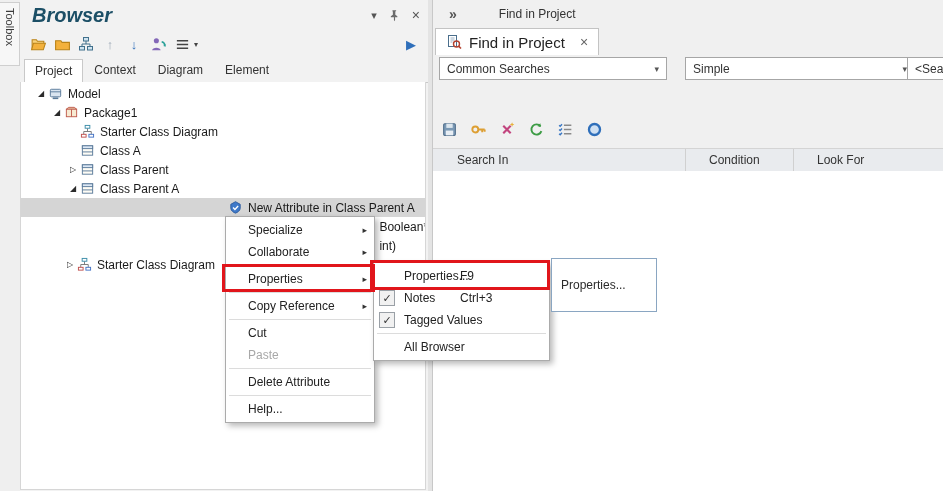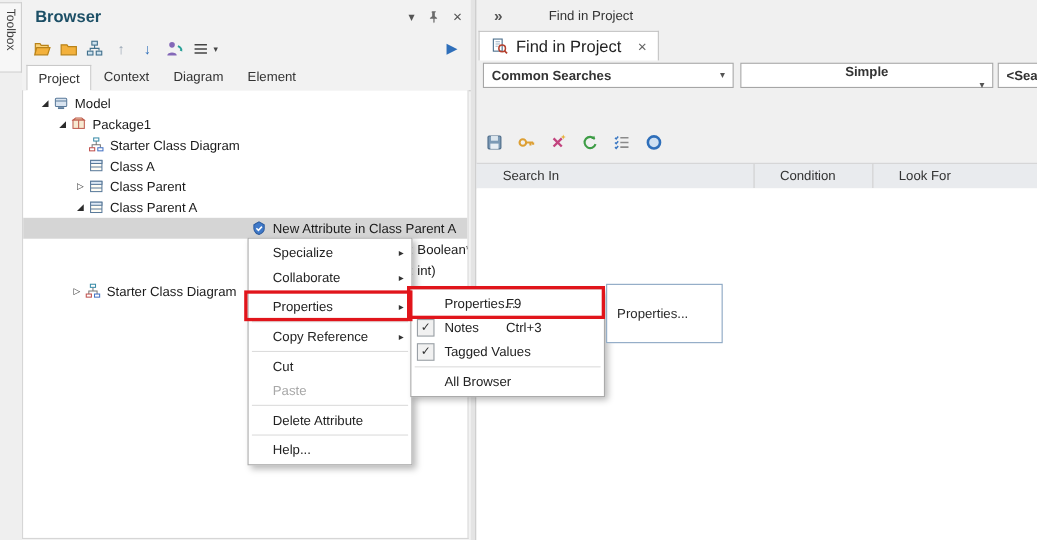--- a/index.html
+++ b/index.html
@@ -12,21 +12,21 @@
   svg.i{display:block;}
 
   
   .toolbox{position:absolute;left:0;top:0;width:20px;height:491px;background:#efefef;border-right:1px solid #d8d8d8;}
   .toolbox-tabbox{position:absolute;left:0;top:2px;width:19px;height:62px;border:1px solid #cfcfcf;border-left:none;background:#f7f7f7;display:flex;justify-content:center;}
   .toolbox-label{writing-mode:vertical-rl;font-size:11px;color:#3c3c3c;margin-top:5px;}
 
   
   .browser{position:absolute;left:20px;top:0;width:408px;height:491px;background:#f2f2f2;}
   .b-title{height:30px;display:flex;align-items:center;padding:0 8px 0 12px;}
-  .b-title-text{font-size:15px;font-weight:600;color:#1c4f66;}
+  .b-title-text{font-size:20px;font-weight:600;color:#1c4f66;font-style:italic;}
   .tb-icons{margin-left:auto;display:flex;align-items:center;gap:11px;}
   .wicon{color:#555;font-size:11px;cursor:default;display:inline-flex;align-items:center;}
   .b-toolbar{height:28px;display:flex;align-items:center;padding-left:8px;}
   .bt-icon{width:20px;height:20px;display:inline-flex;align-items:center;justify-content:center;margin-right:4px;}
   .glyph-up{color:#9aa7b5;font-weight:bold;font-size:13px;}
   .glyph-down{color:#2f6fba;font-weight:bold;font-size:13px;}
   .caret-sm{font-size:8px;color:#444;margin-left:-2px;}
   .bt-forward{margin-left:auto;margin-right:12px;color:#2f6fba;font-size:13px;}
   .b-tabs{height:24px;display:flex;align-items:flex-end;padding-left:4px;border-bottom:1px solid #c9c9c9;}
   .btab{padding:4px 10px 5px;color:#333;border:1px solid transparent;border-bottom:none;}
@@ -64,26 +64,26 @@
   
   .find{position:absolute;left:432px;top:0;width:511px;height:491px;background:#f0f0f0;border-left:1px solid #c8c8c8;overflow:hidden;}
   .f-caption{position:absolute;top:0;left:0;right:0;height:28px;display:flex;align-items:center;}
   .f-chev{margin-left:16px;font-size:14px;font-weight:bold;color:#555;}
   .f-capttext{margin-left:42px;color:#333;}
   .f-tabrow{position:absolute;top:28px;left:0;right:0;height:27px;}
   .f-tab{position:absolute;left:2px;top:0;height:26px;background:#fff;border:1px solid #c3c3c3;border-bottom:none;
          display:flex;align-items:center;padding:0 10px;gap:7px;}
   .f-tab-label{font-size:15px;color:#222;}
   .f-close{color:#666;font-size:14px;margin-left:8px;}
-  .f-combos{position:absolute;top:57px;left:0;right:0;height:40px;font-weight:bold;}
+  .f-combos{position:absolute;top:57px;left:0;right:0;height:40px;}
   .combo{position:absolute;top:0;height:21px;background:#fff;border:1px solid #a6a6a6;display:flex;align-items:center;
          padding:0 7px;color:#333;}
   .combo .caret{margin-left:auto;font-size:9px;color:#555;}
   .c1{left:6px;width:212px;}
-  .c2{left:240px;width:214px;flex-direction:column;}
+  .c2{left:252px;width:214px;}
   .c3{left:474px;width:80px;}
   .f-subtabs{position:absolute;top:84px;left:0;right:0;height:24px;padding-left:6px;}
   .f-subtab{display:inline-block;padding:4px 9px;color:#333;}
   .f-subtab.active{color:#1f5fa9;border-bottom:2px solid #1f5fa9;}
   .f-toolbar{position:absolute;top:114px;left:0;right:0;height:30px;display:flex;align-items:center;padding-left:6px;}
   .ft-icon{width:20px;height:20px;display:inline-flex;align-items:center;justify-content:center;margin-right:9px;}
   .f-header{position:absolute;top:148px;left:0;right:0;height:22px;background:#e9ebee;border-top:1px solid #d4d4d4;border-bottom:1px solid #cfcfcf;}
   .f-header .col{position:absolute;top:4px;color:#333;margin-left:16px;}
   .col-a{left:8px;} .col-b{left:260px;} .col-c{left:368px;}
   .vsep{position:absolute;top:0;bottom:0;width:1px;background:#d0d0d0;}

